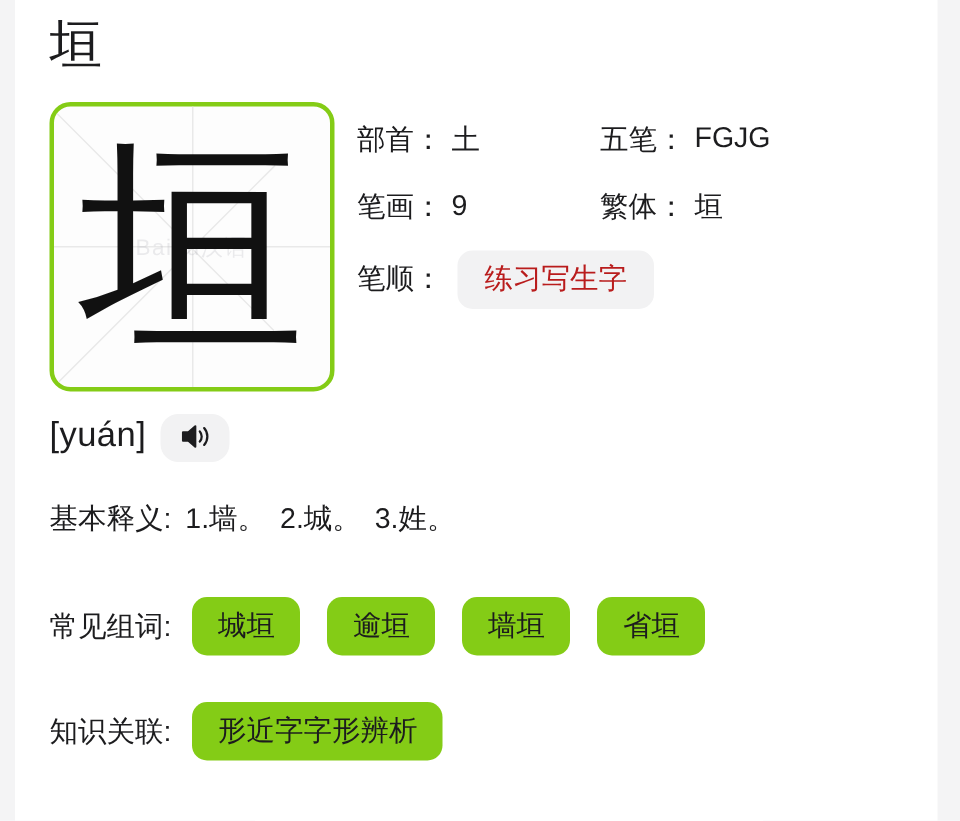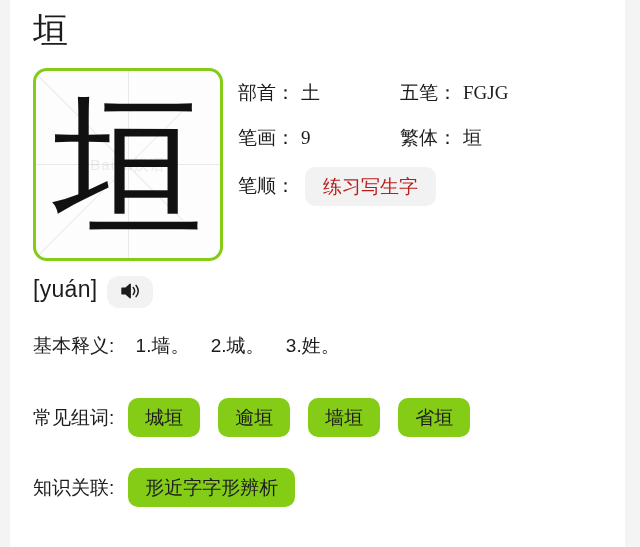--- a/index.html
+++ b/index.html
@@ -120,21 +120,20 @@
     left: 228px;
     top: 70px;
     width: 370px;
   }
   .info-row {
     display: flex;
     align-items: center;
     height: 45px;
     font-size: 19px;
     color: #1c1c1e;
-    font-family: Liberation Serif, serif;
   }
   .info-cell {
     display: flex;
     align-items: center;
   }
   .info-cell.first { width: 162px; }
   .info-label {
     white-space: nowrap;
     color: #1c1c1e;
   }
@@ -189,21 +188,21 @@
 
   
   .definition {
     position: absolute;
     left: 23px;
     top: 333px;
     font-size: 19px;
     color: #1c1c1e;
     white-space: nowrap;
   }
-  .definition .sense { margin-left: 16px; }
+  .definition .sense { margin-left: 4px; }
 
   
   .words-row {
     position: absolute;
     left: 23px;
     top: 398px;
     display: flex;
     align-items: center;
   }
   .row-label {

